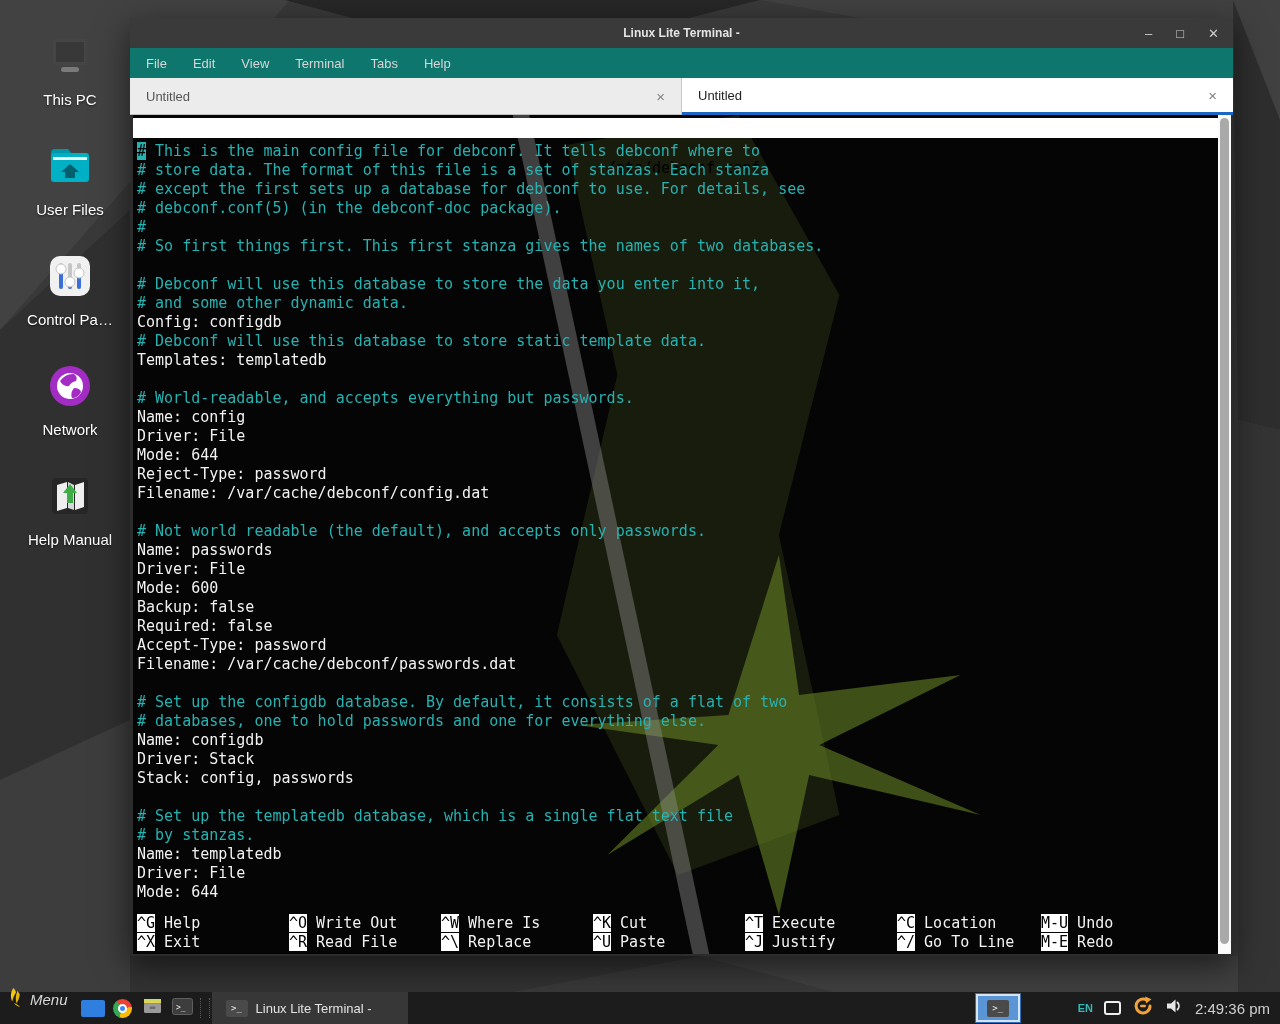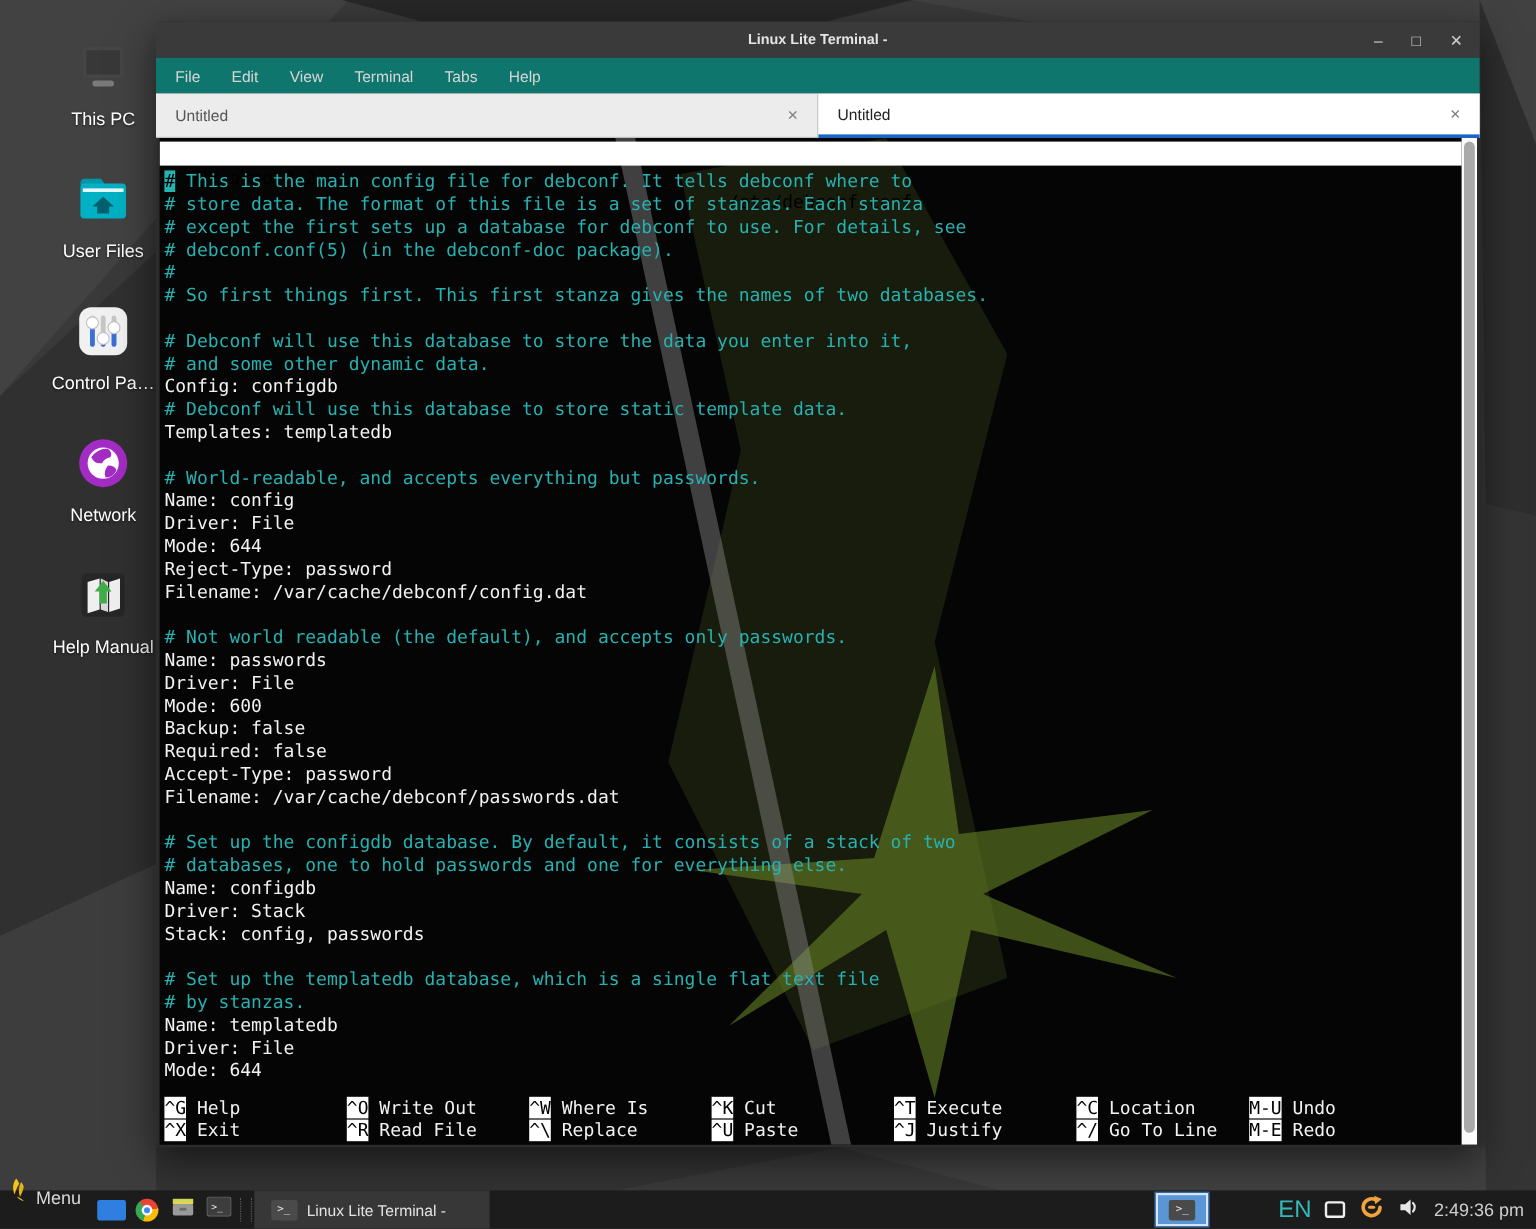--- a/index.html
+++ b/index.html
@@ -3,21 +3,21 @@
 <meta charset="utf-8">
 <style>
   * { margin:0; padding:0; box-sizing:border-box; }
   html,body { width:1280px; height:1024px; overflow:hidden; }
   body { position:relative; background:#393939; font-family:"Liberation Sans",sans-serif; }
 
   
   .wallpaper { position:absolute; inset:0; }
 
   
-  .desktop-icons { position:absolute; left:26px; top:30px; width:120px; }
+  .desktop-icons { position:absolute; left:10px; top:30px; width:120px; }
   .dicon { width:120px; height:110px; display:flex; flex-direction:column; align-items:center; cursor:default; }
   .dicon .ic { width:52px; height:52px; }
   .dicon .lbl { margin-top:9px; font-size:15px; color:#ffffff; text-shadow:0 1px 2px rgba(0,0,0,.65); white-space:nowrap; }
 
   
   .window { position:absolute; left:130px; top:18px; width:1103px; height:938px;
             background:#2c2c2c; box-shadow:0 10px 30px rgba(0,0,0,.55); }
   .titlebar { height:30px; background:#3a3a3a; position:relative; display:flex; align-items:center; justify-content:center; }
   .titlebar .title { font-size:12px; font-weight:bold; color:#e4e4e4; }
   .win-controls { position:absolute; right:14px; top:0; height:100%; display:flex; align-items:center; gap:24px; }
@@ -52,33 +52,33 @@
   .shortcuts { position:absolute; left:4px; right:14px; bottom:2px; display:flex; font-size:15px; line-height:19px; }
   .sc-col { width:152px; }
   .sc-col:nth-child(6) { width:144px; }
   .sc-col:last-child { flex:1; }
   .sc-item { white-space:pre; color:#f2f2f2; }
   .sc-key { background:#ffffff; color:#000; }
 
   
   .taskbar { position:absolute; left:0; bottom:0; width:1280px; height:32px; background:#1c1c1c;
              display:flex; align-items:center; }
-  .menu-btn { display:flex; align-items:flex-end; gap:7px; padding:0 10px 17px 8px; height:100%; }
+  .menu-btn { display:flex; align-items:center; gap:7px; padding:0 10px 17px 8px; height:100%;font-style:italic; }
   .menu-btn .lbl { font-size:15px; color:#d8d8d8; }
   .tb-launcher { display:flex; align-items:center; justify-content:center; width:30px; height:100%; }
   .tb-sep { width:10px; height:20px; border-left:1px dotted #5c5c5c; border-right:1px dotted #5c5c5c; margin:0 2px; }
   .task-btn { height:100%; background:#373737; display:flex; align-items:center; gap:8px; padding:0 14px; min-width:196px; }
   .task-btn .lbl { font-size:13px; color:#e2e2e2; white-space:nowrap; }
   .tb-spacer { flex:1; }
   .tray-window-box { width:44px; height:28px; background:#5a96d5; border:2px solid #d7e4f2; outline:1px solid #2f6db5;
                      display:flex; align-items:center; justify-content:center; margin-right:58px; }
   .mini-term { width:22px; height:17px; background:#4a4a4a; border-radius:2px; color:#e8e8e8; font-size:9px;
                font-family:"DejaVu Sans Mono",monospace; display:flex; align-items:center; justify-content:center; }
   .tray { display:flex; align-items:center; gap:11px; padding-right:10px; }
-  .lang { font-size:20px; font-weight:normal; color:#35b8b8; }
+  .lang { font-size:11px; font-weight:bold; color:#35b8b8; }
   .clip-icon { width:17px; height:14px; border:2px solid #efefef; border-radius:3px; }
   .clock { font-size:15px; color:#cfcfcf; white-space:nowrap; }
 
   .chrome { width:19px; height:19px; border-radius:50%; position:relative; display:inline-block;
             background:conic-gradient(from 320deg,#ea4335 0 120deg,#fbbc05 120deg 240deg,#34a853 240deg 360deg); }
   .chrome i { position:absolute; left:5px; top:5px; width:9px; height:9px; border-radius:50%;
               background:#4285f4; border:2px solid #fff; }
   .blue-rect { width:24px; height:17px; background:#2f7fe0; border-radius:2px; }
 </style>
 </head>
@@ -238,21 +238,21 @@
         <div class="tline plain"></div>
         <div class="tline comment"># Not world readable (the default), and accepts only passwords.</div>
         <div class="tline plain">Name: passwords</div>
         <div class="tline plain">Driver: File</div>
         <div class="tline plain">Mode: 600</div>
         <div class="tline plain">Backup: false</div>
         <div class="tline plain">Required: false</div>
         <div class="tline plain">Accept-Type: password</div>
         <div class="tline plain">Filename: /var/cache/debconf/passwords.dat</div>
         <div class="tline plain"></div>
-        <div class="tline comment"># Set up the configdb database. By default, it consists of a stack of two</div>
+        <div class="tline comment"># Set up the configdb database. By default, it consists of a flat of two</div>
         <div class="tline comment"># databases, one to hold passwords and one for everything else.</div>
         <div class="tline plain">Name: configdb</div>
         <div class="tline plain">Driver: Stack</div>
         <div class="tline plain">Stack: config, passwords</div>
         <div class="tline plain"></div>
         <div class="tline comment"># Set up the templatedb database, which is a single flat text file</div>
         <div class="tline comment"># by stanzas.</div>
         <div class="tline plain">Name: templatedb</div>
         <div class="tline plain">Driver: File</div>
         <div class="tline plain">Mode: 644</div>

